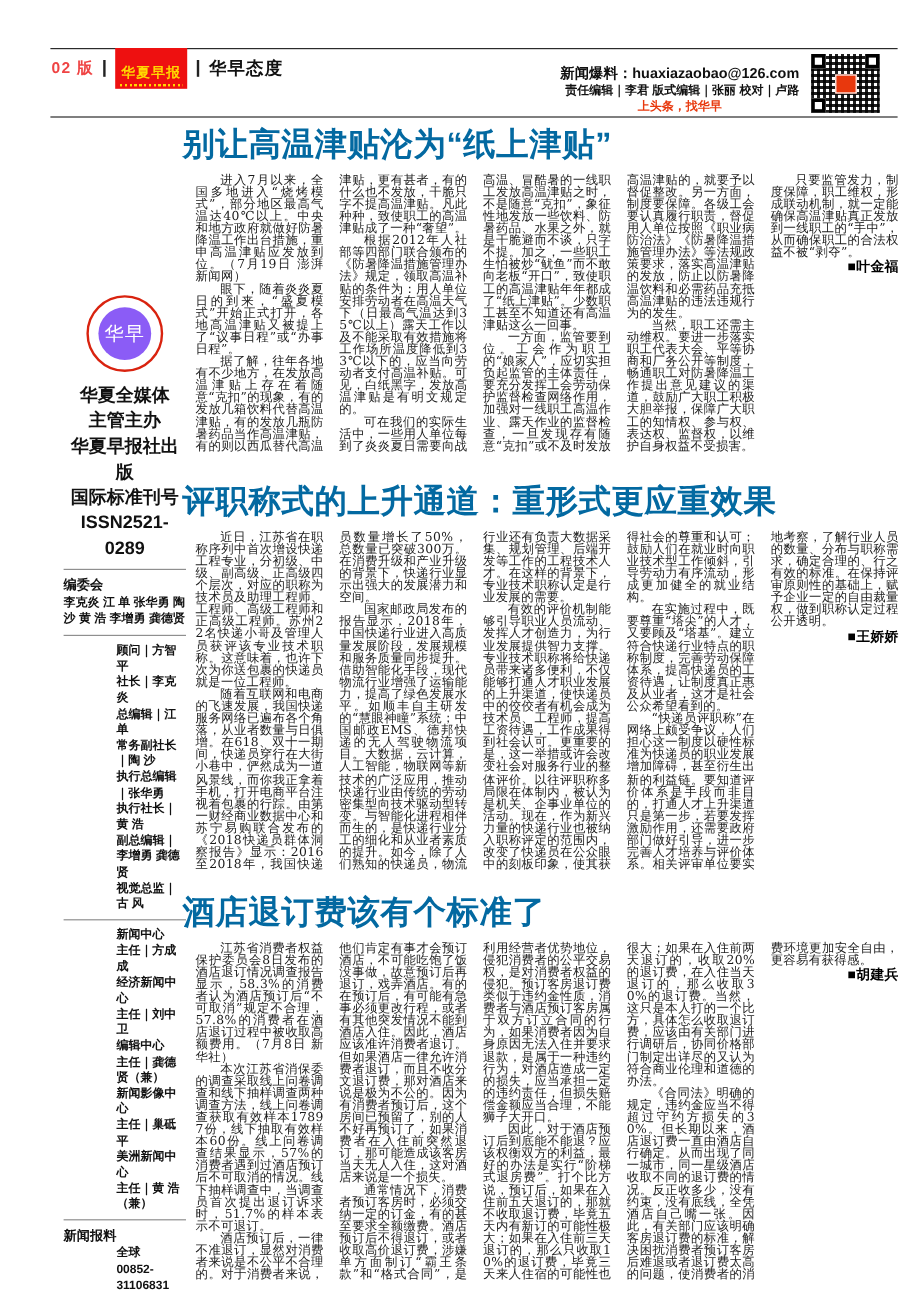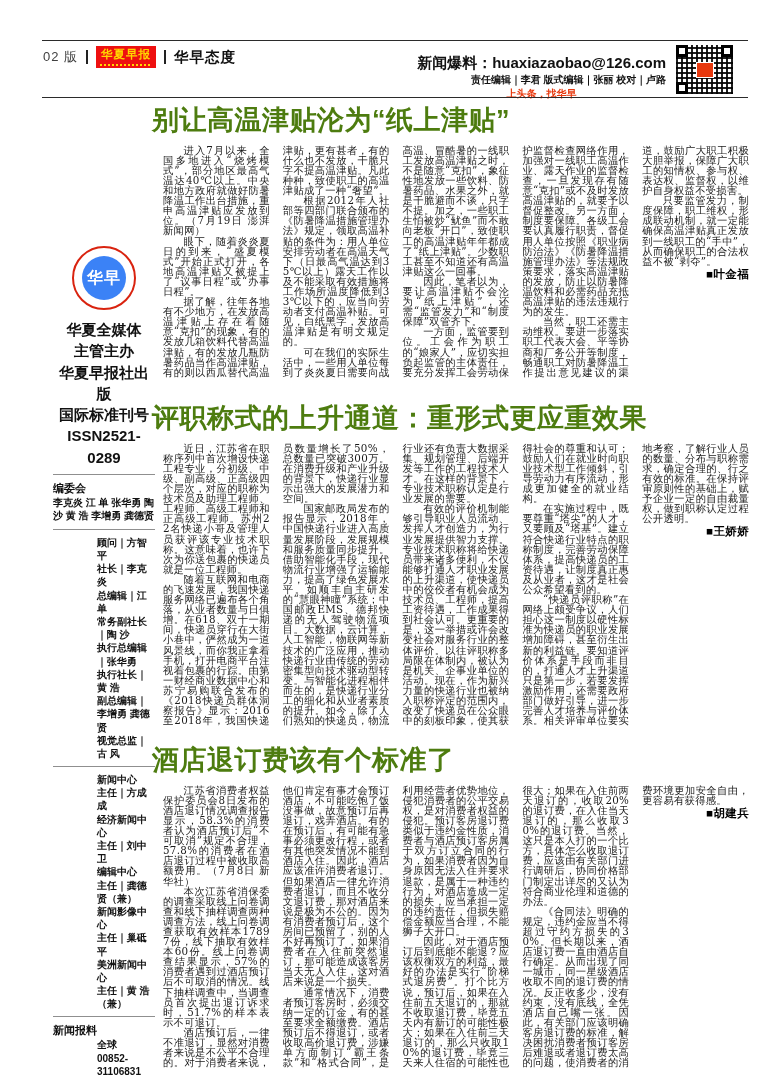--- a/index.html
+++ b/index.html
@@ -4,52 +4,52 @@
 <style>
   html,body { margin:0; padding:0; }
   body { width:766px; height:1078px; background:#ffffff; font-family:"Liberation Sans","DejaVu Sans",sans-serif; }
   .page { position:relative; width:766px; height:1078px; background:#fff; overflow:hidden; }
 
   
   .rule { position:absolute; left:42px; width:706px; height:1px; background:#2b2b2b; }
   .rule-top { top:40px; }
   .rule-bottom { top:97px; }
   .masthead-left { position:absolute; left:43px; top:46px; display:flex; align-items:center; height:22px; }
-  .page-no { font-size:13px; color:#404040; letter-spacing:1px; }
+  .page-no { font-size:13px; color:#ef4444; letter-spacing:1px;font-weight:bold; }
   .vbar { display:inline-block; width:2px; height:14px; background:#222; margin:0 8px; }
-  .logo-box { display:inline-block; background:#ee1010; color:#ffd900; font-family:"DejaVu Serif",serif; font-weight:700; font-size:11.5px; line-height:1.15; padding:2px 5px 6px 5px; position:relative; letter-spacing:1px; }
+  .logo-box { display:inline-block; background:#ee1010; color:#ffd900; font-family:"DejaVu Serif",serif; font-weight:700; font-size:11.5px; line-height:1.15; padding:14px 5px 6px 5px; position:relative; letter-spacing:1px; }
   .logo-box::after { content:""; position:absolute; left:4px; right:4px; bottom:2px; height:2px;
     background:repeating-linear-gradient(90deg,#ffd900 0 2px,transparent 2px 4px); }
   .section-label { font-size:14.5px; font-weight:700; color:#111; letter-spacing:1px; }
   .masthead-right { position:absolute; top:53px; right:100px; text-align:right; color:#111; line-height:1.35; }
-  .tip-line { font-weight:700; font-size:15px; }
+  .tip-line { font-weight:700; font-size:12px; }
   .editors-line { font-weight:700; font-size:10px; }
   .slogan { color:#e8380d; font-weight:700; font-size:10px;text-align:center; }
   .qr { position:absolute; top:45px; right:33px; width:57px; height:49px; background:
       repeating-linear-gradient(90deg, rgba(0,0,0,.88) 0 2px, transparent 2px 5px),
       repeating-linear-gradient(0deg, rgba(0,0,0,.88) 0 2px, #fff 2px 5px); }
   .qr i { position:absolute; width:12px; height:12px; border:3px solid #000; background:#fff; box-sizing:border-box; }
   .qr .tl { top:0; left:0; } .qr .tr { top:0; right:0; } .qr .bl { bottom:0; left:0; }
   .qr-badge { position:absolute; top:50%; left:50%; transform:translate(-50%,-50%); width:16px; height:14px; background:#e8380d; border:1px solid #fff; }
 
   
   .sidebar { position:absolute; left:53px; top:246px; width:102px; color:#111; }
   .seal { width:64px; height:64px; border:2px solid #d9230f; border-radius:50%; margin:0 auto 9px auto; display:flex; align-items:center; justify-content:center; box-sizing:border-box; }
-  .seal-inner { width:44px; height:44px; background:#3b82f6; border-radius:50%; color:#fff; font-weight:700; font-size:16px; display:flex; align-items:center; justify-content:center; letter-spacing:1px; font-family:"DejaVu Serif",serif; }
+  .seal-inner { width:44px; height:44px; background:#8b5cf6; border-radius:50%; color:#fff; font-weight:400; font-size:16px; display:flex; align-items:center; justify-content:center; letter-spacing:1px; font-family:"DejaVu Serif",serif; }
   .pub div { font-size:15px; font-weight:800; line-height:1.42; text-align:center; }
   .divider { border-top:1px solid #8f8f8f; margin:6px 0; }
   .sb-title { font-size:11px; font-weight:800; line-height:1.35; }
   .sb-text { font-size:10px; font-weight:700; line-height:1.35; }
   .sb-line { font-size:10px; font-weight:700; line-height:1.32;padding-left:44px; }
   .sb-line.small { font-size:8.3px; letter-spacing:0;text-align:right; }
 
   
   .article { position:absolute; left:152px; width:600px; }
   .a1 { top:106px; } .a2 { top:404px; } .a3 { top:746px; }
-  .headline { margin:0; font-size:27px; font-weight:900; color:#4d7c0f; font-family:"Liberation Sans","DejaVu Sans",sans-serif; letter-spacing:0.5px; line-height:1.1; }
+  .headline { margin:0; font-size:27px; font-weight:900; color:#0369a1; font-family:"Liberation Sans","DejaVu Sans",sans-serif; letter-spacing:0.5px; line-height:1.1; }
   .cols { margin:9px 0 0 11px; width:586px; column-count:5; column-gap:13px; column-fill:auto;
           font-family:"DejaVu Serif",serif; font-size:10.3px; line-height:10.1px; letter-spacing:0.3px;
           text-align:justify; color:#1a1a1a; word-break:break-all; }
   .cols-a1 { height:240px; }
   .cols-a2 { height:288px; }
   .cols-a3 { height:284px; }
   .para { margin:0; text-indent:2em; }
   .byline { text-align:right; font-family:"Liberation Sans","DejaVu Sans",sans-serif; font-weight:800; font-size:11.5px; margin-top:3px; color:#000; }
 </style>
 </head>
@@ -140,21 +140,20 @@
 
   <section class="article a1">
     <h1 class="headline">别让高温津贴沦为“纸上津贴”</h1>
     <div class="cols cols-a1">
       <div>
           <p class="para">进入7月以来，全国多地进入“烧烤模式”，部分地区最高气温达40℃以上。中央和地方政府就做好防暑降温工作出台措施，重申高温津贴应发放到位。（7月19日 澎湃新闻网）</p>
           <p class="para">眼下，随着炎炎夏日的到来，“盛夏模式”开始正式打开，各地高温津贴又被提上了“议事日程”或“办事日程”。</p>
           <p class="para">据了解，往年各地有不少地方，在发放高温津贴上存在着随意“克扣”的现象，有的发放几箱饮料代替高温津贴，有的发放几瓶防暑药品当作高温津贴，有的则以西瓜替代高温津贴，更有甚者，有的什么也不发放，干脆只字不提高温津贴。凡此种种，致使职工的高温津贴成了一种“奢望”。</p>
           <p class="para">根据2012年人社部等四部门联合颁布的《防暑降温措施管理办法》规定，领取高温补贴的条件为：用人单位安排劳动者在高温天气下（日最高气温达到35℃以上）露天工作以及不能采取有效措施将工作场所温度降低到33℃以下的，应当向劳动者支付高温补贴。可见，白纸黑字，发放高温津贴是有明文规定的。</p>
           <p class="para">可在我们的实际生活中，一些用人单位每到了炎炎夏日需要向战高温、冒酷暑的一线职工发放高温津贴之时，不是随意“克扣”，象征性地发放一些饮料、防暑药品、水果之外，就是干脆避而不谈，只字不提。加之，一些职工生怕被炒“鱿鱼”而不敢向老板“开口”，致使职工的高温津贴年年都成了“纸上津贴”。少数职工甚至不知道还有高温津贴这么一回事。</p>
-          <p class="para">因此，笔者以为，要让高温津贴不会沦为“纸上津贴”，还需“监管发力”和“制度保障”双管齐下。</p>
           <p class="para">一方面，监管要到位。工会作为职工的“娘家人”，应切实担负起监管的主体责任，要充分发挥工会劳动保护监督检查网络作用，加强对一线职工高温作业、露天作业的监督检查，一旦发现存有随意“克扣”或不及时发放高温津贴的，就要予以督促整改。另一方面，制度要保障。各级工会要认真履行职责，督促用人单位按照《职业病防治法》《防暑降温措施管理办法》等法规政策要求，落实高温津贴的发放，防止以防暑降温饮料和必需药品充抵高温津贴的违法违规行为的发生。</p>
           <p class="para">当然，职工还需主动维权。要进一步落实职工代表大会、平等协商和厂务公开等制度，畅通职工对防暑降温工作提出意见建议的渠道，鼓励广大职工积极大胆举报，保障广大职工的知情权、参与权、表达权、监督权，以维护自身权益不受损害。</p>
           <p class="para">只要监管发力，制度保障，职工维权，形成联动机制，就一定能确保高温津贴真正发放到一线职工的“手中”，从而确保职工的合法权益不被“剥夺”。</p>
         </div>
       <div class="byline">■叶金福</div>
     </div>
   </section>
 
   <section class="article a2">
     <h1 class="headline">评职称式的上升通道：重形式更应重效果</h1>

